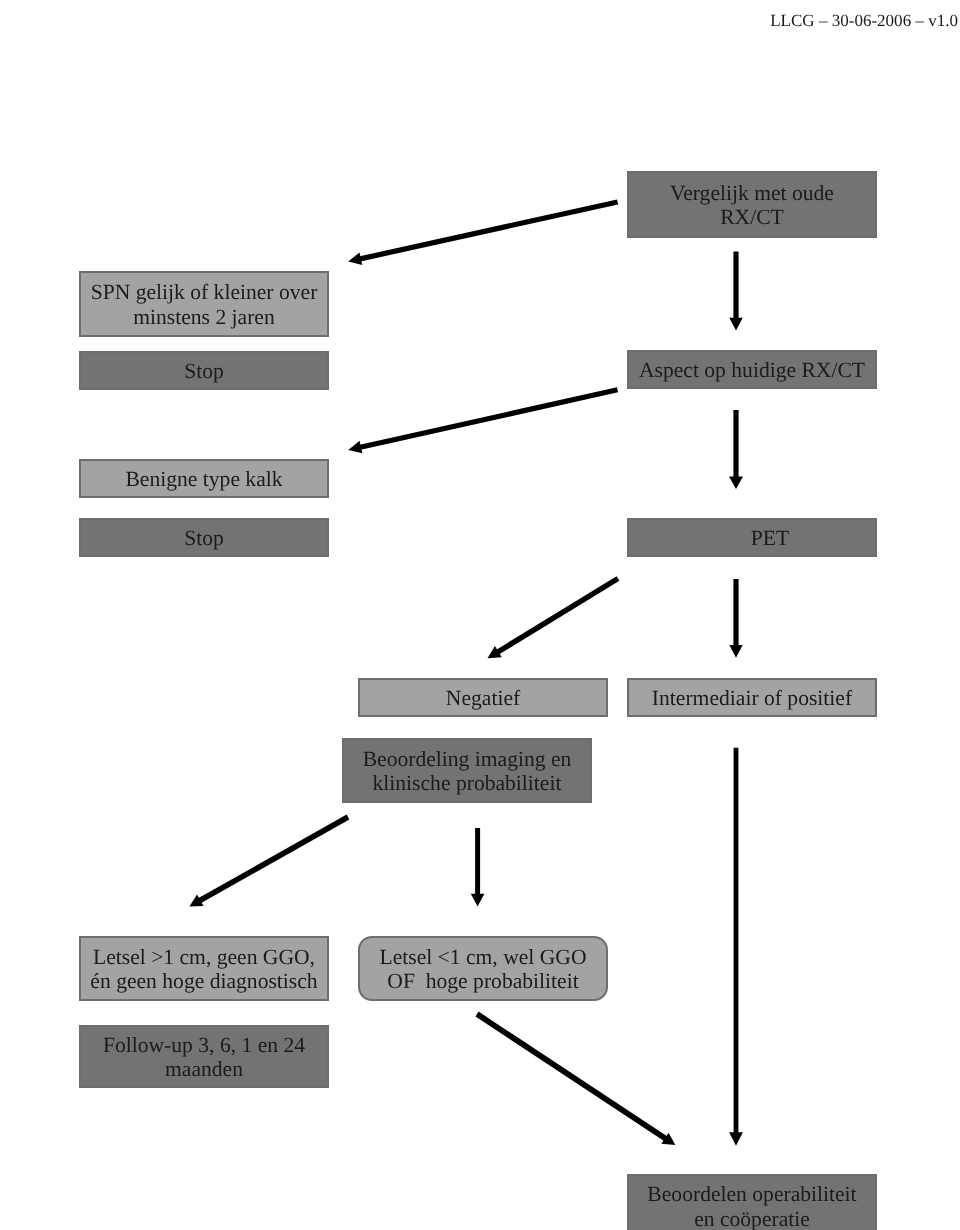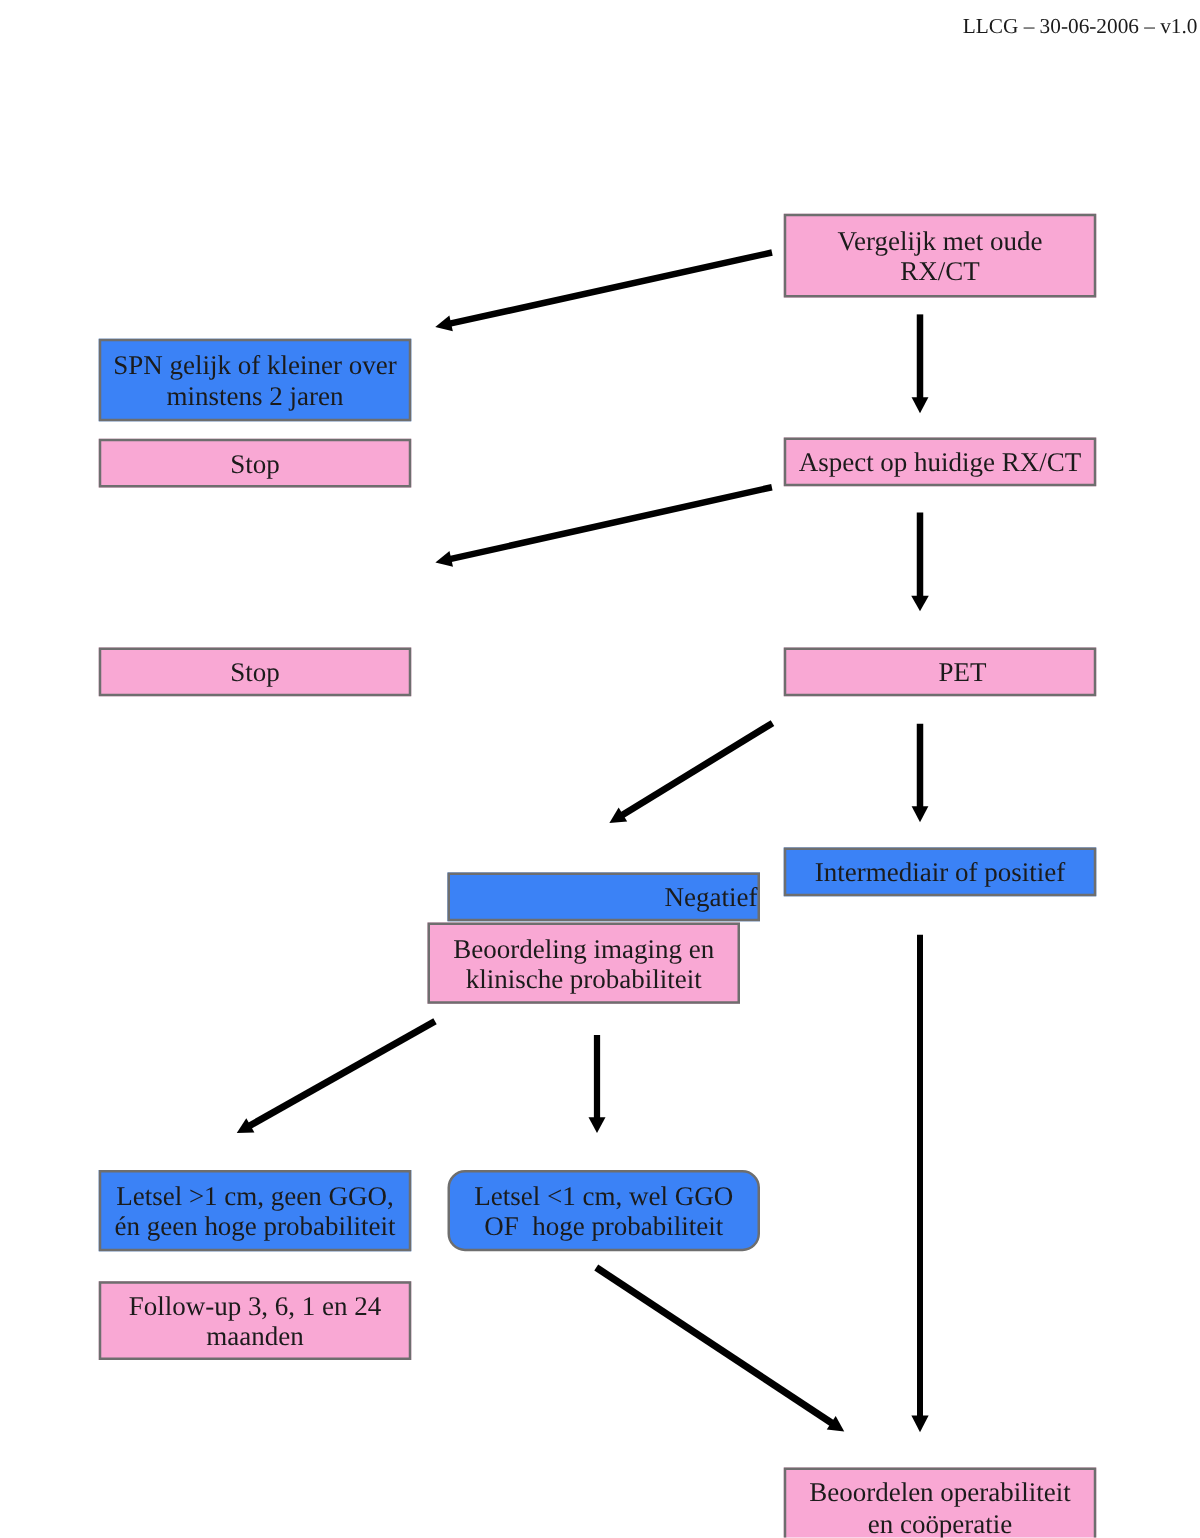--- a/index.html
+++ b/index.html
@@ -5,22 +5,22 @@
 <style>
   html,body{margin:0;padding:0;}
   body{width:960px;height:1230px;background:#ffffff;font-family:"Liberation Serif",serif;overflow:hidden;position:relative;
        -webkit-font-smoothing:antialiased;text-rendering:geometricPrecision;}
   #page{position:absolute;left:0;top:0;width:960px;height:1230px;margin-top:12px;}
   .hdr{position:absolute;right:2px;top:-1px;font-size:17.05px;color:#1a1a1a;white-space:nowrap;}
   .title{position:absolute;left:3px;top:73.4px;font-size:23.2px;color:#111;white-space:nowrap;}
   .node{position:absolute;box-sizing:border-box;border:2px solid #6e6e6e;display:flex;align-items:center;justify-content:center;text-align:center;color:#1b1b1b;}
   .node .lbl{font-size:21.6px;line-height:24.4px;position:relative;top:0.5px;}
   .node .lbl > div{white-space:pre;}
-  .gray{background:#f9a8d4;}
-  .white{background:#3b82f6;}
+  .gray{background:#737373;}
+  .white{background:#a3a3a3;}
   svg.arrows{position:absolute;left:0;top:0;width:960px;height:1230px;pointer-events:none;}
 </style>
 </head>
 <body>
 
 <div id="page">
   <div class="hdr">LLCG – 30-06-2006 – v1.0</div>
 
   <svg class="arrows" viewBox="0 0 960 1230">
     <g>
@@ -84,34 +84,39 @@
         <div>Stop</div>
       </div>
   </div>
 
   <div class="node gray" style="left:627px;top:338px;width:250px;height:39px;">
     <div class="lbl">
         <div>Aspect op huidige RX/CT</div>
       </div>
   </div>
 
+  <div class="node white" style="left:79px;top:447px;width:250px;height:39px;">
+    <div class="lbl">
+        <div>Benigne type kalk</div>
+      </div>
+  </div>
 
   <div class="node gray" style="left:79px;top:506px;width:250px;height:39px;">
     <div class="lbl">
         <div>Stop</div>
       </div>
   </div>
 
   <div class="node gray" style="left:627px;top:506px;width:250px;height:39px;padding-left:36px;">
     <div class="lbl">
         <div>PET</div>
       </div>
   </div>
 
-  <div class="node white" style="left:358px;top:686px;width:250px;height:39px;justify-content:flex-end;">
+  <div class="node white" style="left:358px;top:666px;width:250px;height:39px;">
     <div class="lbl">
         <div>Negatief</div>
       </div>
   </div>
 
   <div class="node white" style="left:627px;top:666px;width:250px;height:39px;">
     <div class="lbl">
         <div>Intermediair of positief</div>
       </div>
   </div>
@@ -119,21 +124,21 @@
   <div class="node gray" style="left:342px;top:726px;width:250px;height:65px;">
     <div class="lbl">
       <div>Beoordeling imaging en</div>
       <div>klinische probabiliteit</div>
     </div>
   </div>
 
   <div class="node white" style="left:79px;top:924px;width:250px;height:65px;">
     <div class="lbl">
       <div>Letsel &gt;1 cm, geen GGO,</div>
-      <div>én geen hoge probabiliteit</div>
+      <div>én geen hoge diagnostisch</div>
     </div>
   </div>
 
   <div class="node white" style="left:358px;top:924px;width:250px;height:65px;border-radius:14px;">
     <div class="lbl">
       <div>Letsel &lt;1 cm, wel GGO</div>
       <div>OF  hoge probabiliteit</div>
     </div>
   </div>
 

